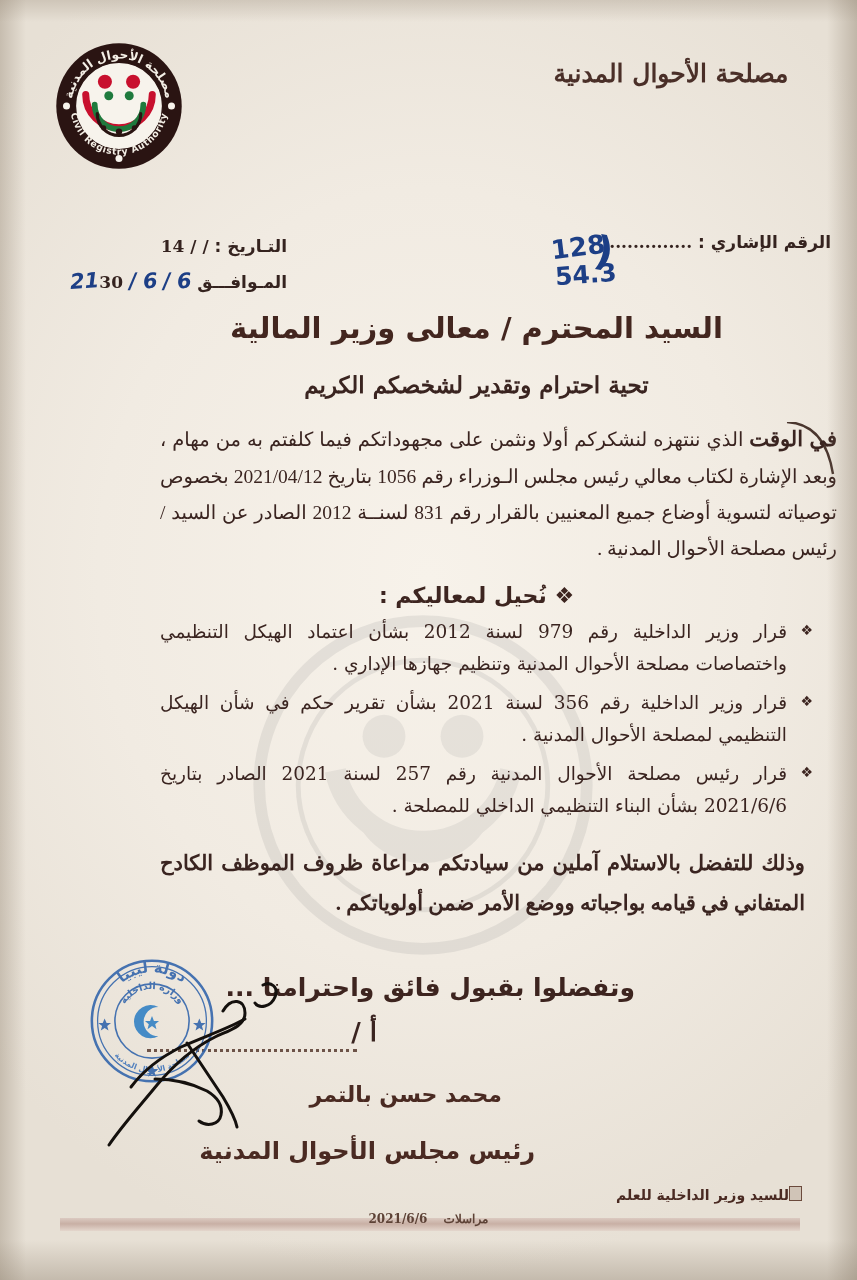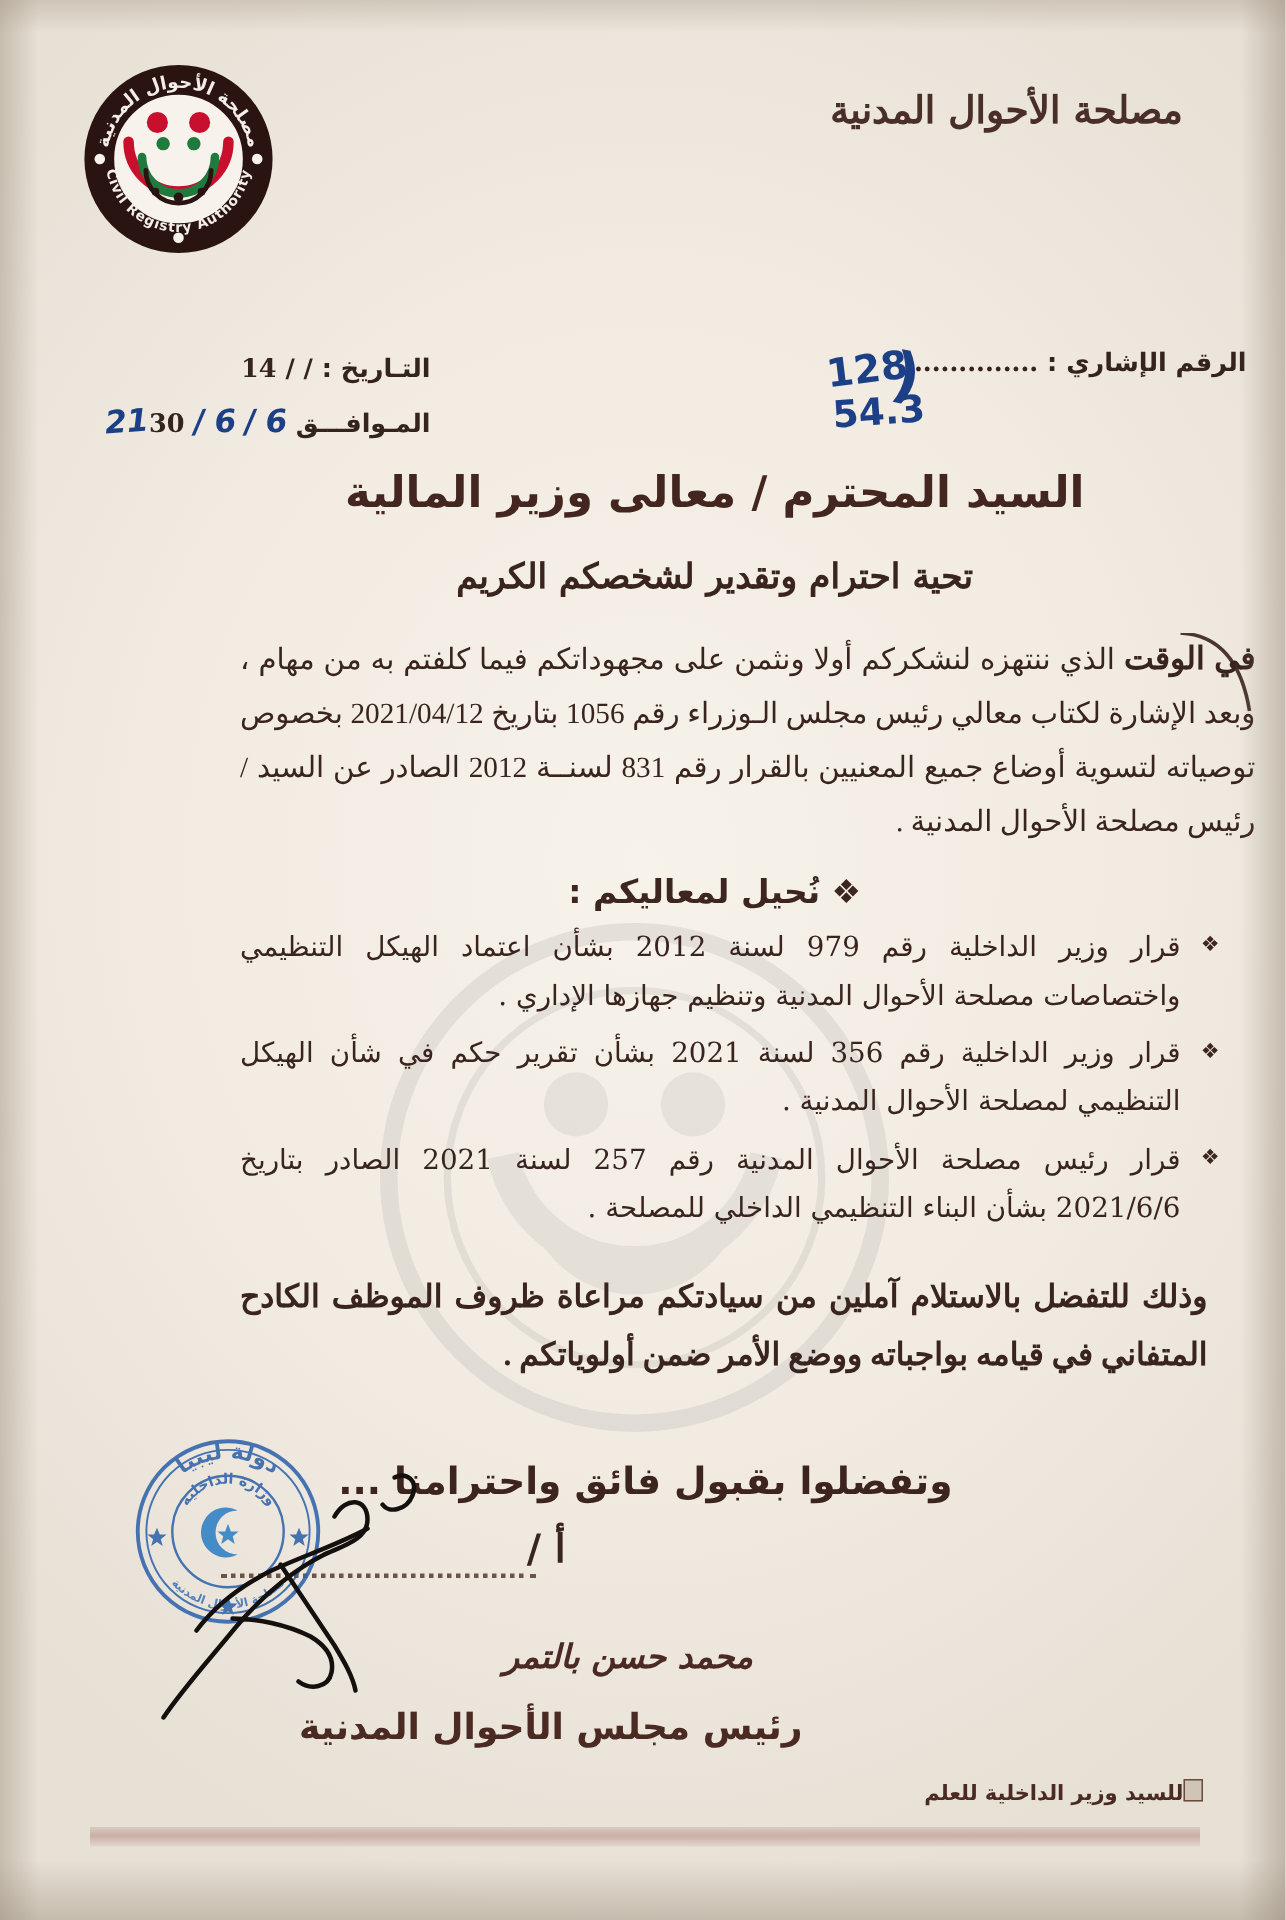--- a/index.html
+++ b/index.html
@@ -266,28 +266,27 @@
     color: #3a2420;
   }
   .dotline {
     position: absolute;
     right: 500px; top: 84px;
     width: 210px;
     border-bottom: 3px dotted #6d5348;
   }
   .signatory-name {
     position: absolute;
-    right: 355px; top: 128px;
+    right: 355px; top: 117px;
     font-family: "DejaVu Sans", sans-serif;
     font-size: 22px;
     font-weight: bold;
     color: #4a2a22;
     letter-spacing: 1px;
     white-space: nowrap;
-    font-style: italic;
   }
   .signatory-title {
     position: absolute;
     right: 322px; top: 172px;
     font-family: "DejaVu Sans", sans-serif;
     font-size: 24px;
     font-weight: bold;
     color: #4a2a22;
     letter-spacing: 1px;
     white-space: nowrap;
@@ -513,18 +512,22 @@
         <path d="M 168,10 C 176,6 184,12 180,22 C 176,32 164,34 160,28"></path>
       </g>
     </svg>
   </div>
 
   <div class="cc-note">
     <span class="cc-icon"></span><span>للسيد وزير الداخلية للعلم</span>
   </div>
 
   <div class="footer-bar"></div>
+  <div class="footer-text">
+    <span class="ftx">مراسلات</span>
+    <span class="ftx">2021/6/6</span>
+  </div>
 
   <div class="paper-edge-left"></div>
   <div class="paper-edge-right"></div>
   <div class="paper-edge-top"></div>
   <div class="paper-edge-bottom"></div>
 </div>
 
 </body></html>

